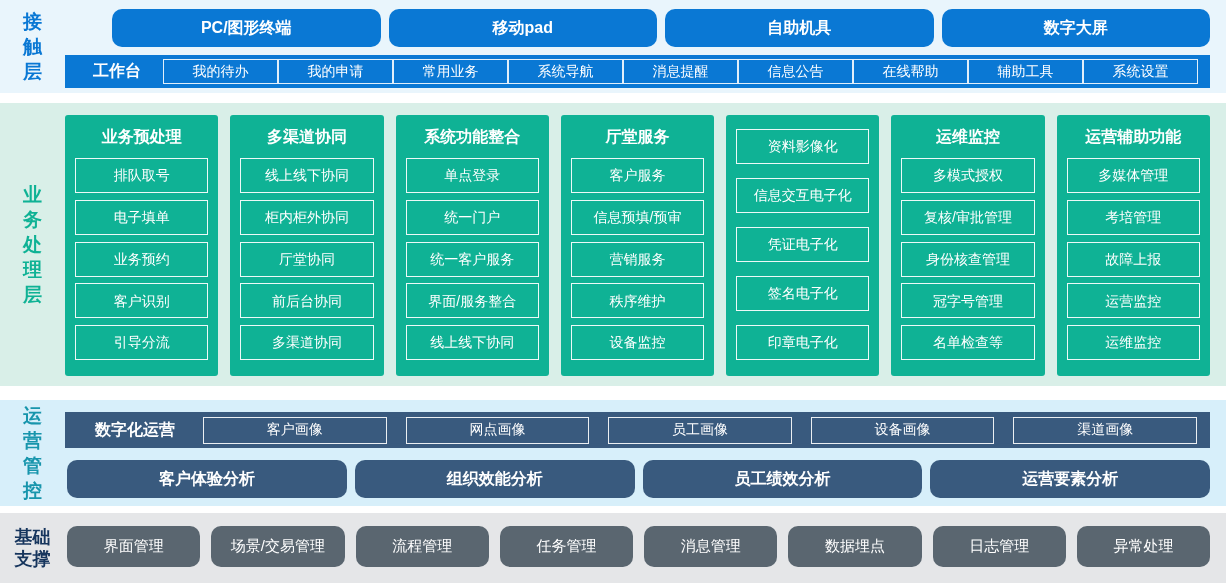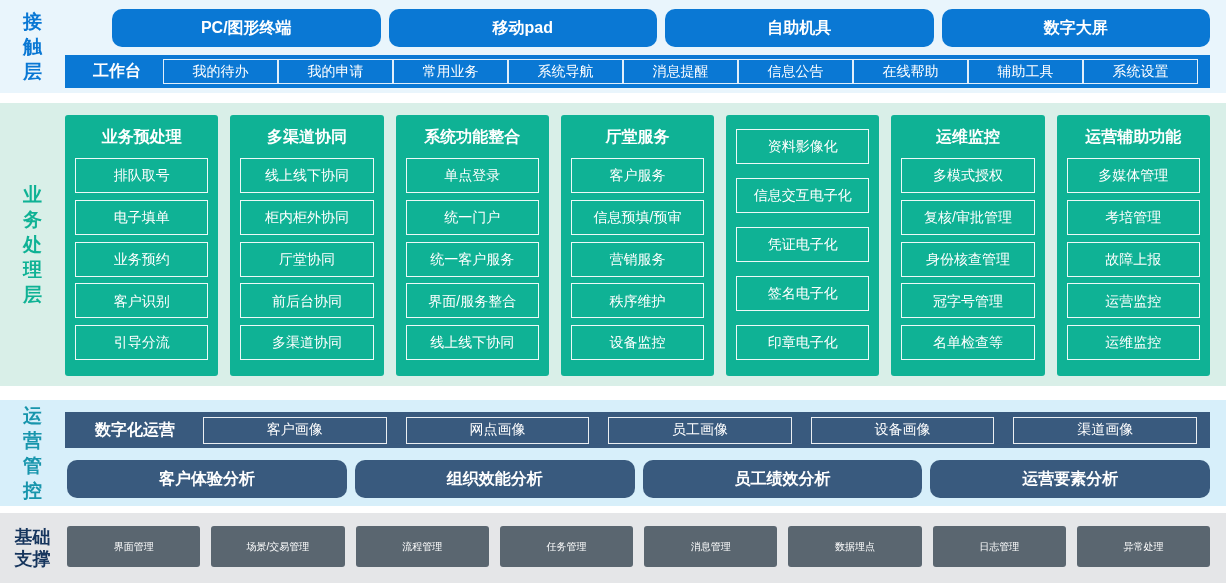--- a/index.html
+++ b/index.html
@@ -38,21 +38,21 @@
   .digital-label{color:#fff;font-weight:bold;font-size:16px;padding:0 28px 0 30px;white-space:nowrap;}
   .digital-items{flex:1;display:flex;gap:19px;padding-right:13px;}
   .digital-item{flex:1;height:25px;border:1px solid rgba(255,255,255,.9);color:#fff;font-size:14px;display:flex;align-items:center;justify-content:center;white-space:nowrap;cursor:pointer;}
   .analysis-row{margin-top:12px;height:38px;display:flex;gap:8px;margin-left:2px;}
   .analysis-btn{flex:1;background:#395a7e;border-radius:10px;color:#fff;font-weight:bold;font-size:16px;display:flex;align-items:center;justify-content:center;cursor:pointer;}
 
   
   .band-foundation{height:70px;background:#e5e6e8;margin-top:7px;}
   .band-foundation .rail-text{color:#16355d;font-size:18px;}
   .foundation-row{margin-top:13px;height:41px;display:flex;gap:11px;margin-left:2px;}
-  .foundation-item{flex:1;background:#5a6670;border-radius:3px;color:#fff;font-size:10px;display:flex;align-items:center;justify-content:center;white-space:nowrap;cursor:pointer;}
+  .foundation-item{flex:1;background:#5a6670;border-radius:10px;color:#fff;font-size:15px;display:flex;align-items:center;justify-content:center;white-space:nowrap;cursor:pointer;}
 </style>
 </head>
 <body>
 
 <div class="page">
 
   <section class="band band-contact">
     <div class="rail">
       <div class="rail-text vert">接触层</div>
     </div>

